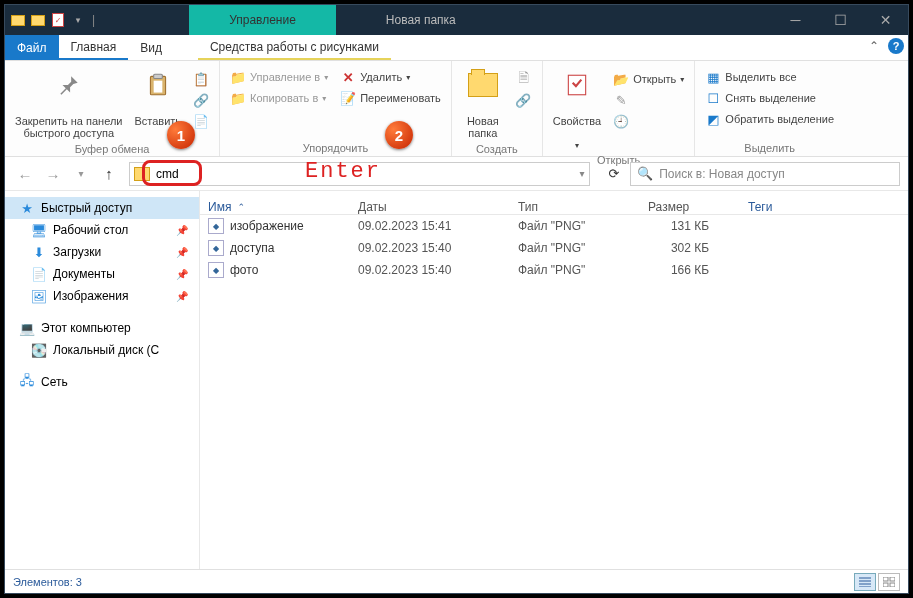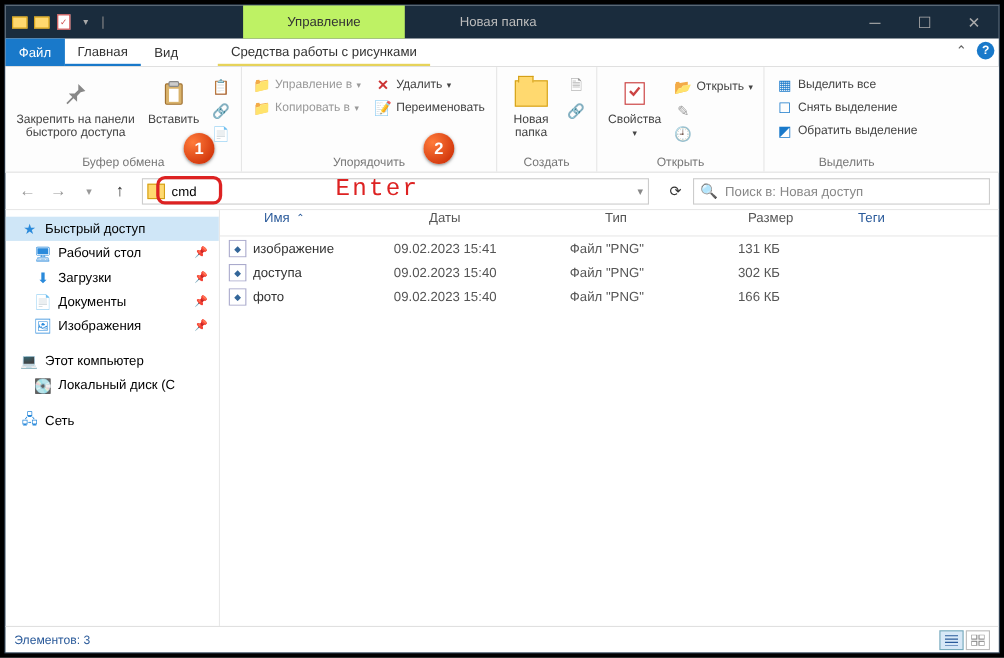--- a/index.html
+++ b/index.html
@@ -3,41 +3,41 @@
 <meta charset="utf-8">
 <style>
 * { box-sizing: border-box; margin: 0; padding: 0; font-family: "Segoe UI", Tahoma, sans-serif; }
 body { background: #000; width: 913px; height: 598px; overflow: hidden; padding: 5px; }
 .window { background: #fff; width: 903px; height: 588px; box-shadow: 0 0 0 1px #374a5d; display: flex; flex-direction: column; }
 
 
 .titlebar { background: #1a2c3d; height: 30px; display: flex; align-items: center; color: #ccc; font-size: 12px; }
 .titlebar .qat { display: flex; gap: 2px; padding: 0 4px; align-items: center; }
 .titlebar .qat-icon { width: 18px; height: 18px; display: flex; align-items: center; justify-content: center; }
-.titlebar .contextual-tab { background: #bef264; color: #333; height: 30px; display: flex; align-items: center; padding: 0 40px; font-size: 12px; margin-left: 119px; }
+.titlebar .contextual-tab { background: #14b8a6; color: #333; height: 30px; display: flex; align-items: center; padding: 0 40px; font-size: 12px; margin-left: 87px; }
 .titlebar .title { margin-left: 50px; color: #bbb; }
 .titlebar .spacer { flex: 1; }
 .titlebar .winbtn { width: 45px; height: 30px; display: flex; align-items: center; justify-content: center; color: #aaa; font-size: 14px; cursor: pointer; }
 
 
 .tabstrip { height: 26px; display: flex; align-items: stretch; border-bottom: 1px solid #e0e0e0; position: relative; }
 .tab { padding: 0 12px; font-size: 12px; color: #333; display: flex; align-items: center; cursor: pointer; }
 .tab.file { background: #1979ca; color: #fff; }
 .tab.active { border-bottom: 2px solid #1979ca; }
 .tab.ctx { border-bottom: 2px solid #e6d35a; }
 .helpers { position: absolute; right: 4px; top: 2px; display: flex; gap: 4px; align-items: center; }
 .chevron-up { font-size: 12px; color: #666; cursor: pointer; padding: 2px 5px; }
 .help-icon { width: 16px; height: 16px; border-radius: 50%; background: #1979ca; color: #fff; font-size: 11px; font-weight: bold; display: flex; align-items: center; justify-content: center; cursor: pointer; }
 
 
 .ribbon { height: 96px; background: #fdfdfd; border-bottom: 1px solid #e0e0e0; display: flex; font-size: 11px; color: #444; }
 .rgroup { border-right: 1px solid #e6e6e6; display: flex; flex-direction: column; padding: 2px 6px 0; }
 .rgroup .items { flex: 1; display: flex; align-items: flex-start; gap: 4px; padding-top: 4px; }
 .rgroup .label { text-align: center; font-size: 11px; color: #777; padding: 2px 0; }
-.rbig { display: flex; flex-direction: column; align-items: center; justify-content: flex-start; padding: 2px 4px; cursor: pointer; gap: 2px; text-align: center; min-width: 50px; }
+.rbig { display: flex; flex-direction: column; align-items: center; justify-content: flex-start; padding: 2px 4px; cursor: pointer; gap: 14px; text-align: center; min-width: 50px; }
 .rbig .bigicon { width: 32px; height: 32px; display: flex; align-items: center; justify-content: center; font-size: 24px; }
 .rsmall { display: flex; align-items: center; gap: 4px; padding: 2px 4px; cursor: pointer; font-size: 11px; white-space: nowrap; }
 .rsmall .smicon { width: 16px; height: 16px; display: flex; align-items: center; justify-content: center; font-size: 13px; }
 .vstack { display: flex; flex-direction: column; gap: 1px; }
 .dim { color: #999; }
 
 
 .navbar { height: 34px; display: flex; align-items: center; padding: 4px 8px; gap: 4px; border-bottom: 1px solid #e8e8e8; position: relative; }
 .navarrow { width: 24px; height: 24px; display: flex; align-items: center; justify-content: center; color: #999; font-size: 15px; cursor: pointer; }
 .navarrow.enabled { color: #333; }
@@ -56,21 +56,21 @@
 
 .body { flex: 1; display: flex; overflow: hidden; }
 .sidebar { width: 195px; border-right: 1px solid #e8e8e8; padding: 6px 0; font-size: 12px; overflow: auto; }
 .sb-item { display: flex; align-items: center; gap: 6px; padding: 3px 8px 3px 26px; cursor: pointer; }
 .sb-item.top { padding-left: 14px; font-weight: normal; }
 .sb-item.sel { background: #cfe6f7; }
 .sb-item .ic { width: 16px; height: 16px; display: flex; align-items: center; justify-content: center; font-size: 13px; }
 .sb-sep { height: 10px; }
 
 .filepane { flex: 1; display: flex; flex-direction: column; }
-.colhdr { display: flex; font-size: 12px; color: #2a5a9a; border-bottom: 1px solid #e8e8e8; height: 24px; align-items: flex-start; padding-left: 32px; }
+.colhdr { display: flex; font-size: 12px; color: #2a5a9a; border-bottom: 1px solid #e8e8e8; height: 24px; align-items: flex-end; }
 .colhdr .col { padding: 0 8px; cursor: pointer; }
 .colhdr .sort { font-size: 9px; color: #2a5a9a; margin-left: 6px; }
 .rows { flex: 1; overflow: auto; }
 .row { display: flex; font-size: 12px; color: #333; height: 22px; align-items: center; cursor: default; }
 .row .cell { padding: 0 8px; overflow: hidden; text-overflow: ellipsis; white-space: nowrap; }
 .fileicon { width: 16px; height: 16px; border: 1px solid #aac; display: inline-flex; align-items: center; justify-content: center; font-size: 8px; color: #369; background: #fff; margin-right: 6px; }
 .c-name { width: 150px; display: flex; align-items: center; }
 .c-date { width: 160px; color: #555; }
 .c-type { width: 130px; color: #555; }
 .c-size { width: 100px; color: #555; text-align: center; }

